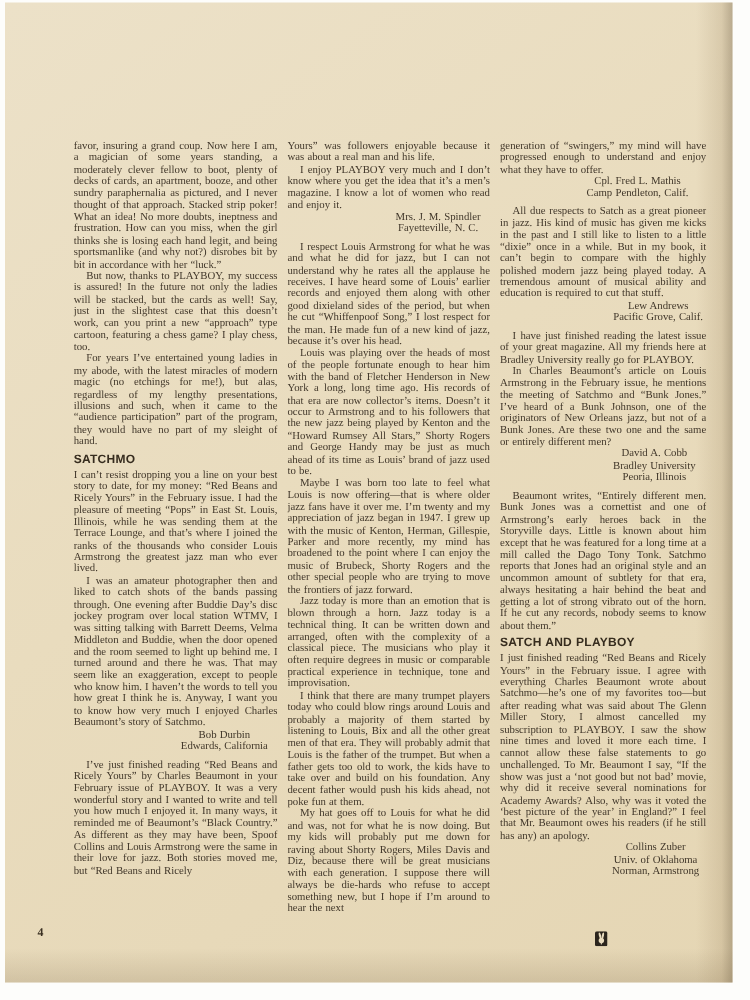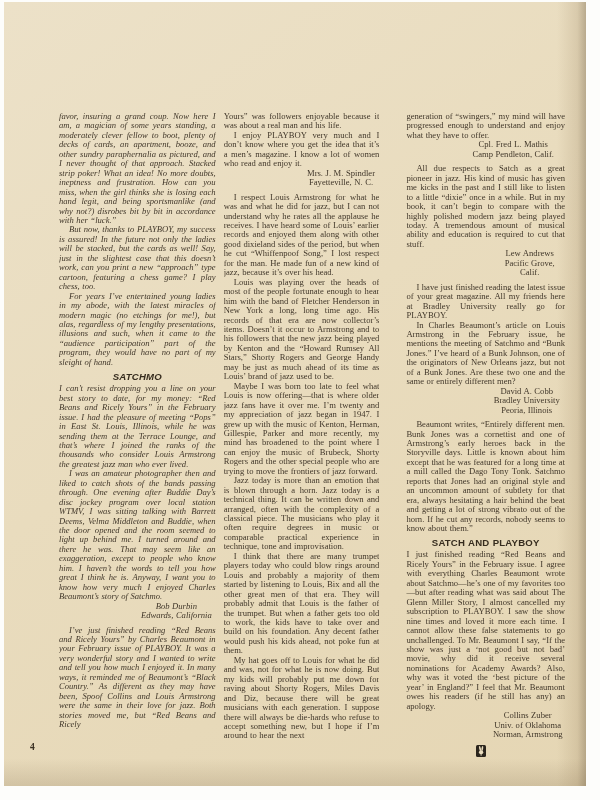--- a/index.html
+++ b/index.html
@@ -18,31 +18,31 @@
       linear-gradient(145deg, #ece1c8 0%, #e9dcbe 45%, #e5d6b4 100%);
   }
   .columns {
     position:absolute; left:55px; top:110px; width:506px; height:655px;
     display:flex; gap:8px;
   }
   .colm {
     font-size:8.6px; line-height:9.45px; color:#41372a;
     text-align:justify; word-spacing:0.4px; overflow:hidden;
   }
-  .c1 { width:163px;font-style:italic; } .c2 { width:162px; } .c3 { width:165px;margin-left:19px; }
+  .c1 { width:163px; } .c2 { width:162px; } .c3 { width:165px; }
   .p { margin:0; text-indent:10px; }
   .cont { text-indent:0; }
   .italic { }
   .letter { margin:0 0 5px 0; }
   .sig { margin:0; }
   .sig div { text-align:center; }
   .heading {
     font-family:"Liberation Sans", sans-serif; font-weight:700;
     font-size:9.6px; letter-spacing:0.2px; color:#362c1e;
-    margin:3px 0 2px 0; text-align:center; text-indent:0; line-height:10px;
+    margin:3px 0 2px 0; text-align:left; text-indent:0; line-height:10px;
   }
   .pagenum {
     position:absolute; left:26px; top:740px;
     font-size:9.5px; font-weight:bold; color:#3a3022;
   }
   .logo { position:absolute; left:472px; top:743px; width:10px; height:12px; }
   .logo svg { display:block; width:10px; height:12px; }
 </style>
 </head>
 <body>

